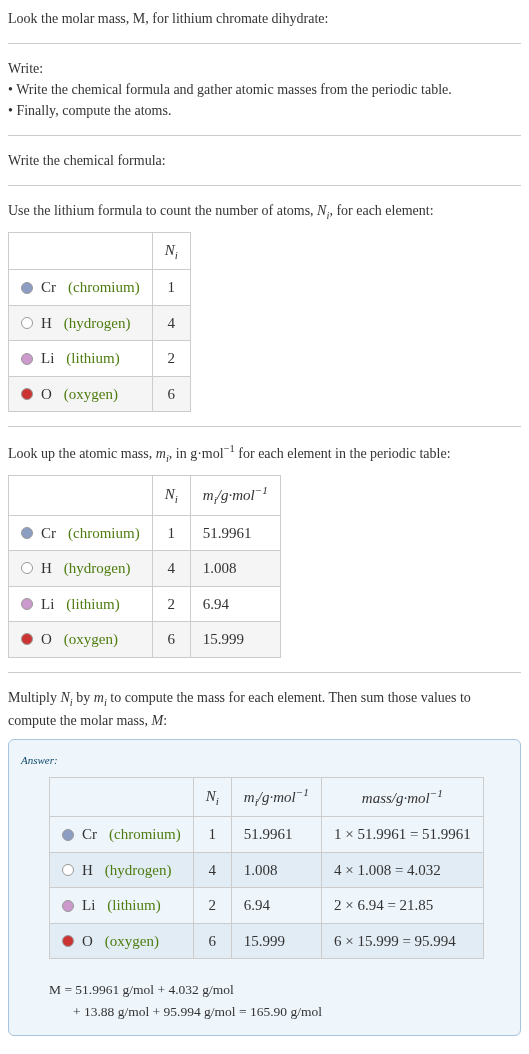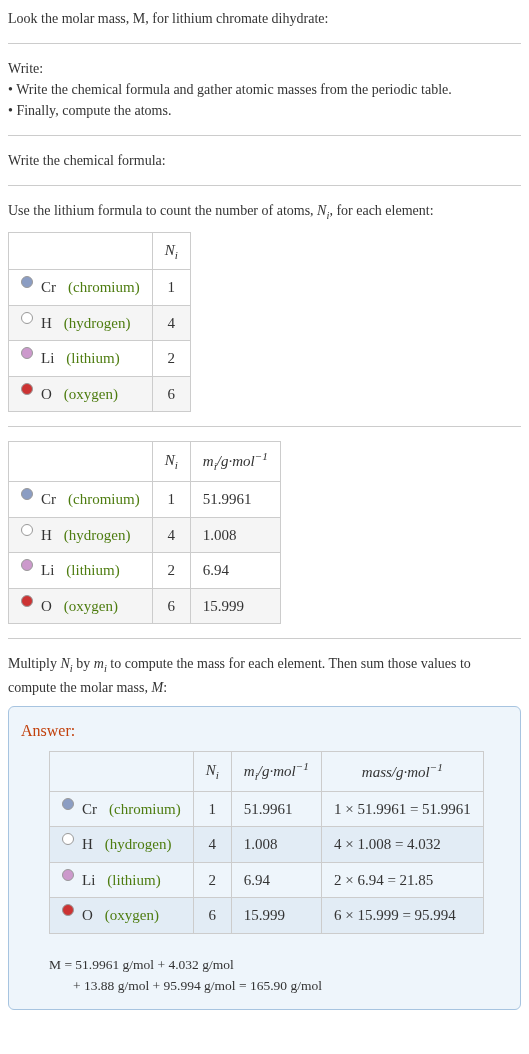--- a/index.html
+++ b/index.html
@@ -39,43 +39,45 @@
     th {
       font-weight: normal;
       font-style: italic;
       background: #fff;
       text-align: center;
     }
     tr:nth-child(odd) td { background: #f5f5f5; }
     tr:nth-child(even) td { background: #fff; }
     .elem-cell {
       display: flex;
+      align-items: center;
       gap: 8px;
     }
     .swatch {
       width: 12px;
       height: 12px;
       border-radius: 50%;
       border: 1px solid #999;
       flex-shrink: 0;
     }
     .sym { color: #333; }
     .name { color: #4d7c0f; margin-left: 4px; }
     .num { text-align: center; }
     .answer {
       border: 1px solid #a7c4e0;
       background: #eef5fb;
       border-radius: 6px;
       padding: 12px;
       margin-top: 8px;
     }
     .answer-label {
-      color: #c2410c;
-      font-size: 16px;
+      color: #0c4a6e;
+      font-size: 11px;
       margin-bottom: 8px;
+      font-style: italic;
     }
     .answer table { margin-left: 28px; }
     .answer tr:nth-child(odd) td { background: #e2ecf5; }
     .answer tr:nth-child(even) td { background: #eef5fb; }
     .answer th { background: #eef5fb; }
     .final-calc {
       margin-top: 20px;
       margin-left: 28px;
       font-size: 13.5px;
       line-height: 1.6;
@@ -146,20 +148,23 @@
               <span class="name">(oxygen)</span>
             </div>
           </td>
       <td class="num">6</td>
     </tr>
   </tbody>
     </table>
 </div>
 
 <div class="section">
+  <div>
+    <span>Look up the atomic mass, </span><i>m<sub>i</sub></i><span>, in g·mol</span><sup>−1</sup><span> for each element in the periodic table:</span>
+  </div>
   <table>
     <tbody>
         <tr>
       <th></th>
       <th><i>N<sub>i</sub></i></th>
       <th><i>m<sub>i</sub></i>/g·mol<sup>−1</sup></th>
     </tr>
     <tr>
       <td>
             <div class="elem-cell">

